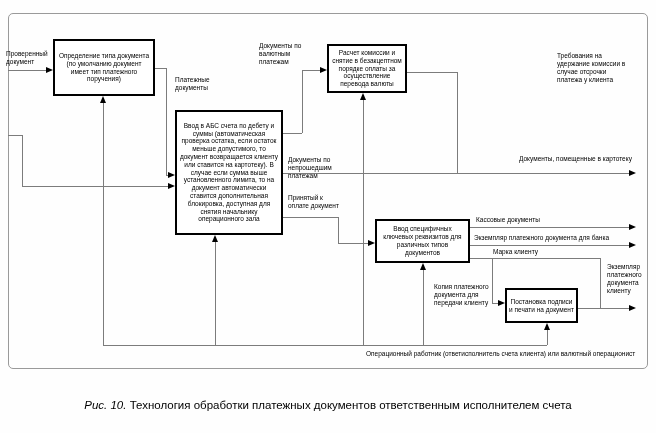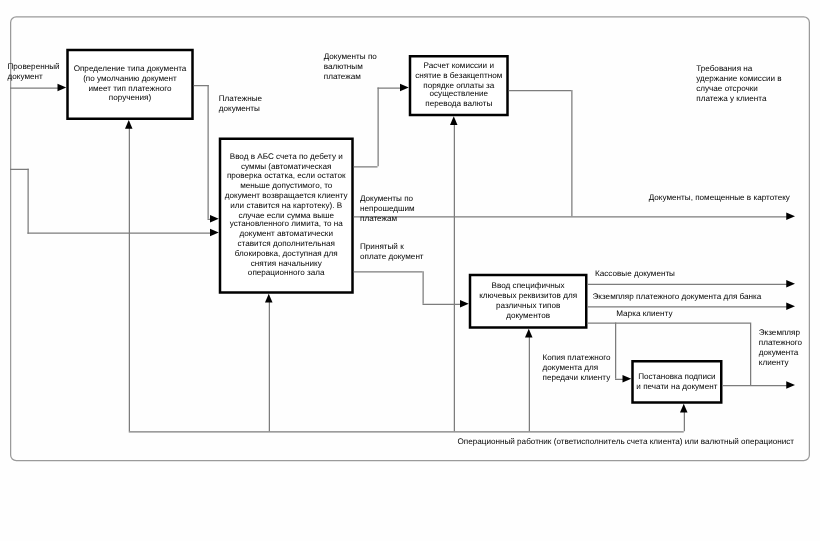--- a/index.html
+++ b/index.html
@@ -96,14 +96,18 @@
   <div class="lbl" style="left:288px;top:156px;width:74px;">Документы по непрошедшим платежам</div>
   <div class="lbl nw" style="left:519px;top:155px;">Документы, помещенные в картотеку</div>
   <div class="lbl" style="left:288px;top:194px;width:52px;">Принятый к оплате документ</div>
   <div class="lbl nw" style="left:476px;top:216px;">Кассовые документы</div>
   <div class="lbl nw" style="left:474px;top:234px;">Экземпляр платежного документа для банка</div>
   <div class="lbl nw" style="left:493px;top:248px;">Марка клиенту</div>
   <div class="lbl" style="left:607px;top:263px;width:46px;">Экземпляр платежного документа клиенту</div>
   <div class="lbl" style="left:434px;top:283px;width:64px;">Копия платежного документа для передачи клиенту</div>
   <div class="lbl nw" style="left:366px;top:350px;">Операционный работник (ответисполнитель счета клиента) или валютный операционист</div>
 
+  <div class="caption">
+    <span class="pfx">Рис. 10.</span>
+    <span>Технология обработки платежных документов ответственным исполнителем счета</span>
+  </div>
 
 </div>
 
 </body></html>

